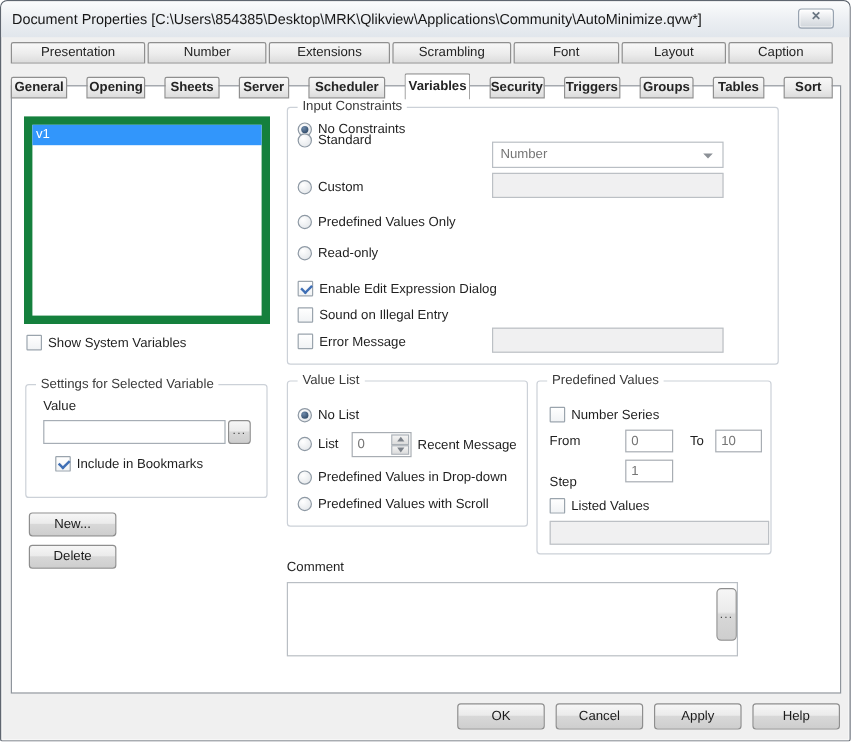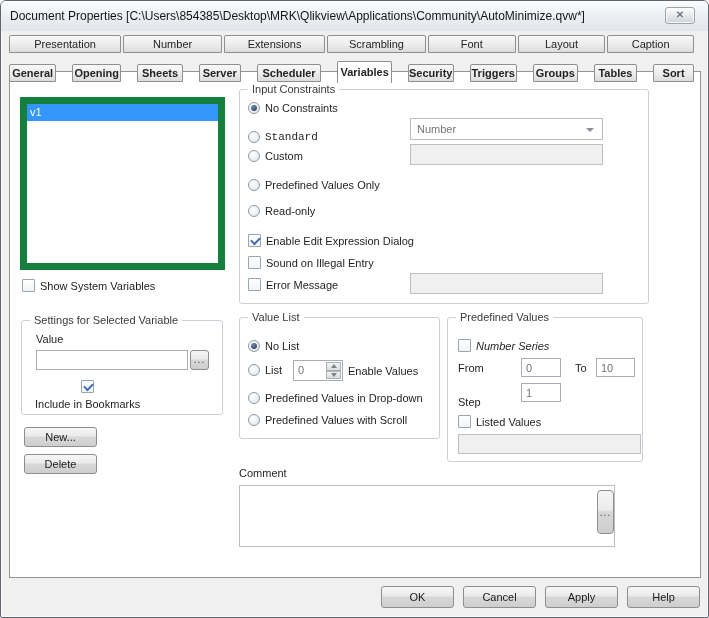--- a/index.html
+++ b/index.html
@@ -131,38 +131,38 @@
     <div class="cb" style="left:12px; top:207px;">
       <span class="box"></span>
       <span class="lbl">Show System Variables</span>
     </div>
 
     <div class="group" style="left:11px; top:248px; width:202px; height:95px;">
       <div class="legend">Settings for Selected Variable</div>
       <div class="lbl" style="left:14px; top:12px;">Value</div>
       <input class="tinput" style="left: 14px; top: 29px; width: 152px; height: 20px;" value="">
       <div class="btn mini" style="left:168px; top:29px; width:19px; height:20px;">...</div>
-      <div class="cb" style="left:13px; top:59px;flex-direction:column;">
+      <div class="cb" style="left:24px; top:59px;">
         <span class="box checked"></span>
         <span class="lbl">Include in Bookmarks</span>
       </div>
     </div>
 
     <div class="btn" style="left:14px; top:355px; width:73px; height:20px;">New...</div>
     <div class="btn" style="left:14px; top:382px; width:73px; height:20px;">Delete</div>
 
     <div class="group" style="left:229px; top:17px; width:410px; height:215px;">
       <div class="legend">Input Constraints</div>
 
       <div class="rb" style="left:8px; top:12px;text-align:center;">
         <span class="radio checked"></span>
         <span class="lbl">No Constraints</span>
       </div>
 
-      <div class="rb" style="left:8px; top:41px;font-family:Liberation Mono, monospace;">
+      <div class="rb" style="left:8px; top:21px;">
         <span class="radio"></span>
         <span class="lbl">Standard</span>
       </div>
       <div class="dropdown" style="left:170px; top:28px; width:193px; height:22px;">
         <span style="position:static;">Number</span>
         <span class="dd-arrow"></span>
       </div>
 
       <div class="rb" style="left:8px; top:60px;">
         <span class="radio"></span>
@@ -211,36 +211,36 @@
         <span class="spin-val">0</span>
         <span class="spin-btns">
           <span class="spin-btn">
               <i class="tri-up"></i>
             </span>
           <span class="spin-btn">
               <i class="tri-dn"></i>
             </span>
         </span>
       </div>
-      <div class="lbl" style="left:108px; top:47px;">Enable Values</div>
+      <div class="lbl" style="left:108px; top:47px;">Recent Message</div>
 
       <div class="rb" style="left:8px; top:74px;">
         <span class="radio"></span>
         <span class="lbl">Predefined Values in Drop-down</span>
       </div>
       <div class="rb" style="left:8px; top:96px;">
         <span class="radio"></span>
         <span class="lbl">Predefined Values with Scroll</span>
       </div>
     </div>
 
     <div class="group" style="left:437px; top:245px; width:196px; height:145px;">
       <div class="legend">Predefined Values</div>
 
-      <div class="cb" style="left:10px; top:21px;font-style:italic;">
+      <div class="cb" style="left:10px; top:21px;">
         <span class="box"></span>
         <span class="lbl">Number Series</span>
       </div>
 
       <div class="lbl" style="left:10px; top:44px;">From</div>
       <input class="numfld" style="left: 73px; top: 40px; width: 40px; height: 19px;" value="0">
       <div class="lbl" style="left:127px; top:44px;">To</div>
       <input class="numfld" style="left: 148px; top: 40px; width: 39px; height: 19px;" value="10">
 
       <div class="lbl" style="left:10px; top:78px;">Step</div>

